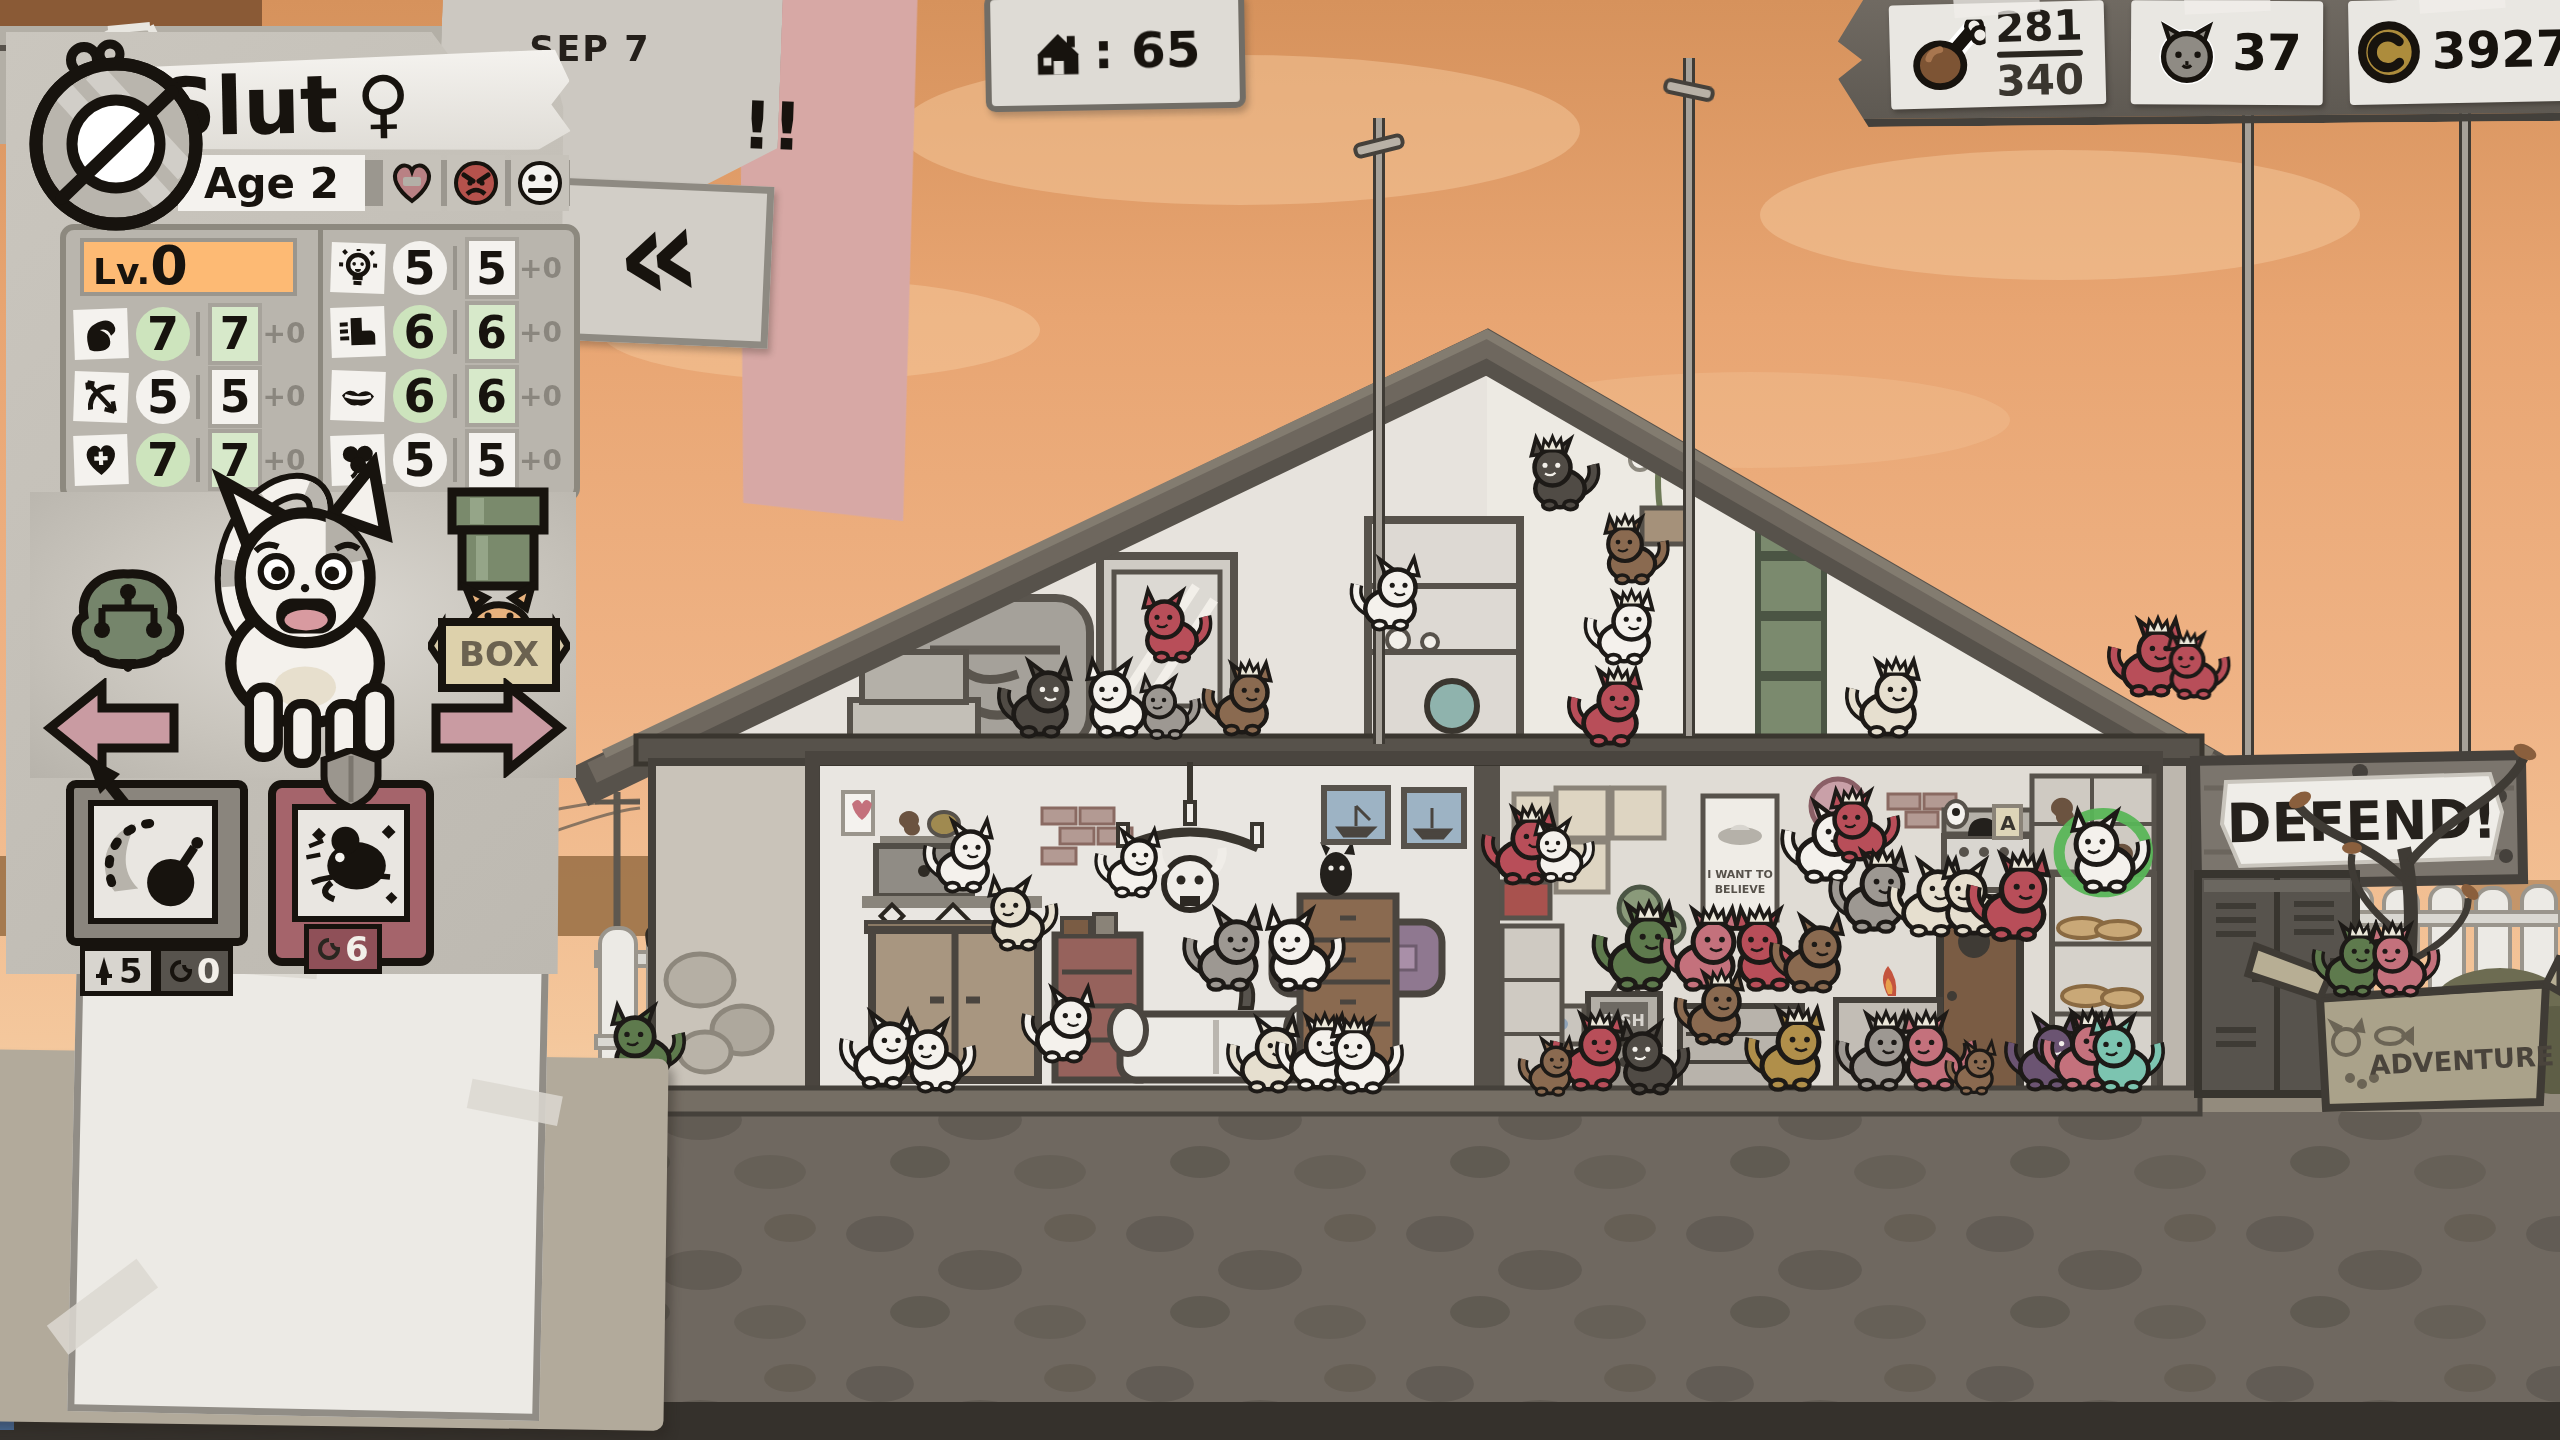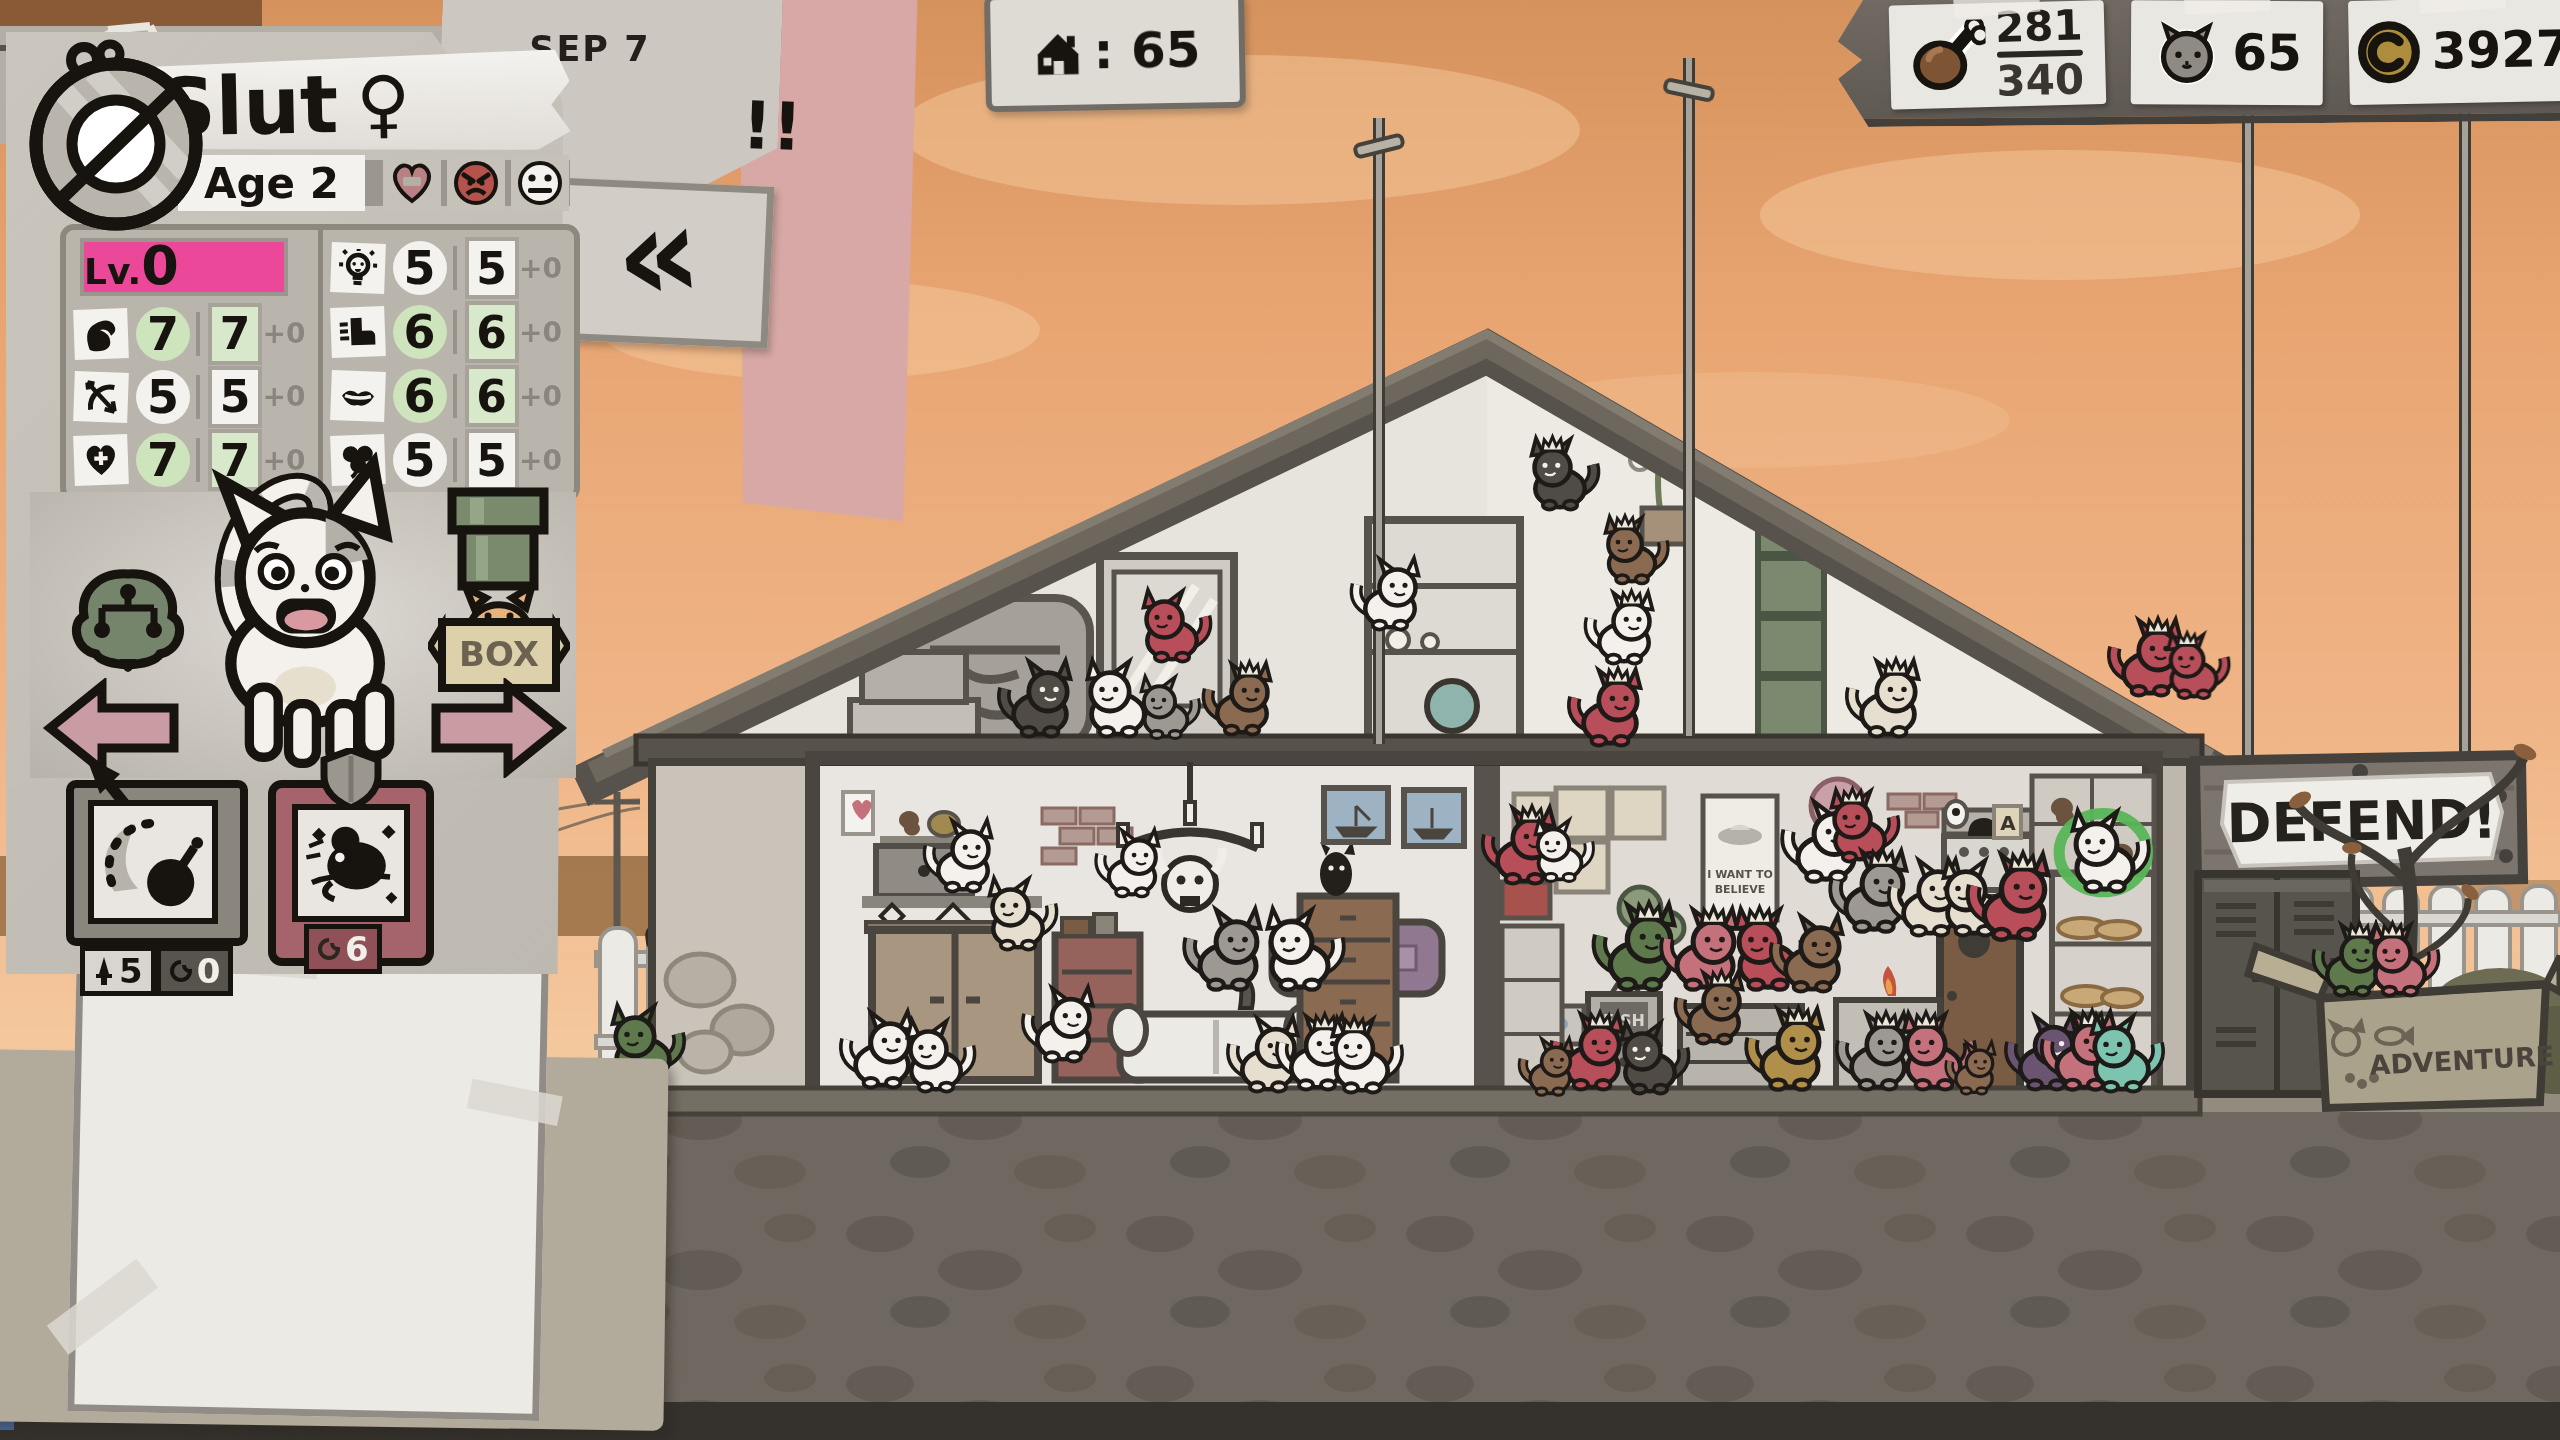--- a/index.html
+++ b/index.html
@@ -65,22 +65,22 @@
       display:flex;align-items:center;}
   .age-plate{height:56px;background:#f4f2ee;display:flex;align-items:center;justify-content:center;
       padding:0 26px;margin-left:52px;font-size:42px;color:#17130e;}
   .moods{display:flex;gap:6px;margin-left:18px;}
   .mood{width:58px;height:56px;background:#c6c2ba;display:flex;align-items:center;justify-content:center;}
   
   .stats-box{position:absolute;left:54px;top:198px;width:508px;height:266px;background:#b9b5ad;
       border:6px solid #8d897f;border-radius:14px;z-index:3;display:flex;}
   .stats-col{flex:1;padding:6px 2px 4px 8px;display:flex;flex-direction:column;}
   .stats-col.left{border-right:5px solid #8d897f;}
-  .lv-plate{width:200px;height:50px;background:#ec4899;border:4px solid #9a968e;margin:2px 0 6px 6px;
-      display:flex;align-items:baseline;padding-left:0;}
+  .lv-plate{width:200px;height:50px;background:#fdba74;border:4px solid #9a968e;margin:2px 0 6px 6px;
+      display:flex;align-items:baseline;padding-left:9px;}
   .lv-plate .l{font-size:36px;color:#17130e;}
   .lv-plate .v{font-size:54px;line-height:.9;color:#17130e;}
   .stat-row{display:grid;grid-template-columns:62px 58px 8px 58px 48px;align-items:center;height:64px;}
   .s-chip{width:54px;height:50px;background:#f4f2ee;display:flex;align-items:center;justify-content:center;
       transform:rotate(-2deg);}
   .stat-row:nth-child(odd) .s-chip{transform:rotate(2deg);}
   .s-num{width:54px;height:54px;border-radius:50%;display:flex;align-items:center;justify-content:center;
       font-size:46px;color:#17130e;background:#f4f2ee;}
   .s-num.g{background:#cde4bd;}
   .s-div{width:4px;height:44px;background:#98948c;margin:0 auto;}
@@ -1235,21 +1235,21 @@
       <span class="tape"></span>
       <svg width="70" height="68" viewBox="0 0 64 64">
         <circle cx="32" cy="36" r="26" fill="#ffffff"></circle>
         <path d="M14,20 L8,2 L26,12 Z M50,20 L56,2 L38,12 Z" fill="#ffffff"></path>
         <path d="M16,22 L11,7 L25,15 Z M48,22 L53,7 L39,15 Z" fill="#8f8b84" stroke="#17130e" stroke-width="4"></path>
         <circle cx="32" cy="36" r="22" fill="#8f8b84" stroke="#17130e" stroke-width="5"></circle>
         <circle cx="24" cy="34" r="3" fill="#17130e"></circle>
           <circle cx="42" cy="34" r="3" fill="#17130e"></circle>
         <path d="M28,44 q4,4 8,0 M32,40 v4" stroke="#17130e" stroke-width="3" fill="none"></path>
       </svg>
-      <span class="big">65</span>
+      <span class="big">37</span>
     </div>
     <div class="res-note" style="width:238px;transform:rotate(-.6deg);">
       <span class="tape"></span>
       <svg width="66" height="66" viewBox="0 0 64 64">
         <circle cx="32" cy="32" r="30" fill="#ffffff"></circle>
         <circle cx="32" cy="32" r="26" fill="#ad8c3c" stroke="#17130e" stroke-width="8"></circle>
         <path d="M42,22 a15,15 0 1 0 0,20" stroke="#17130e" stroke-width="9" fill="none" stroke-linecap="round"></path>
       </svg>
       <span class="big">3927</span>
     </div>

